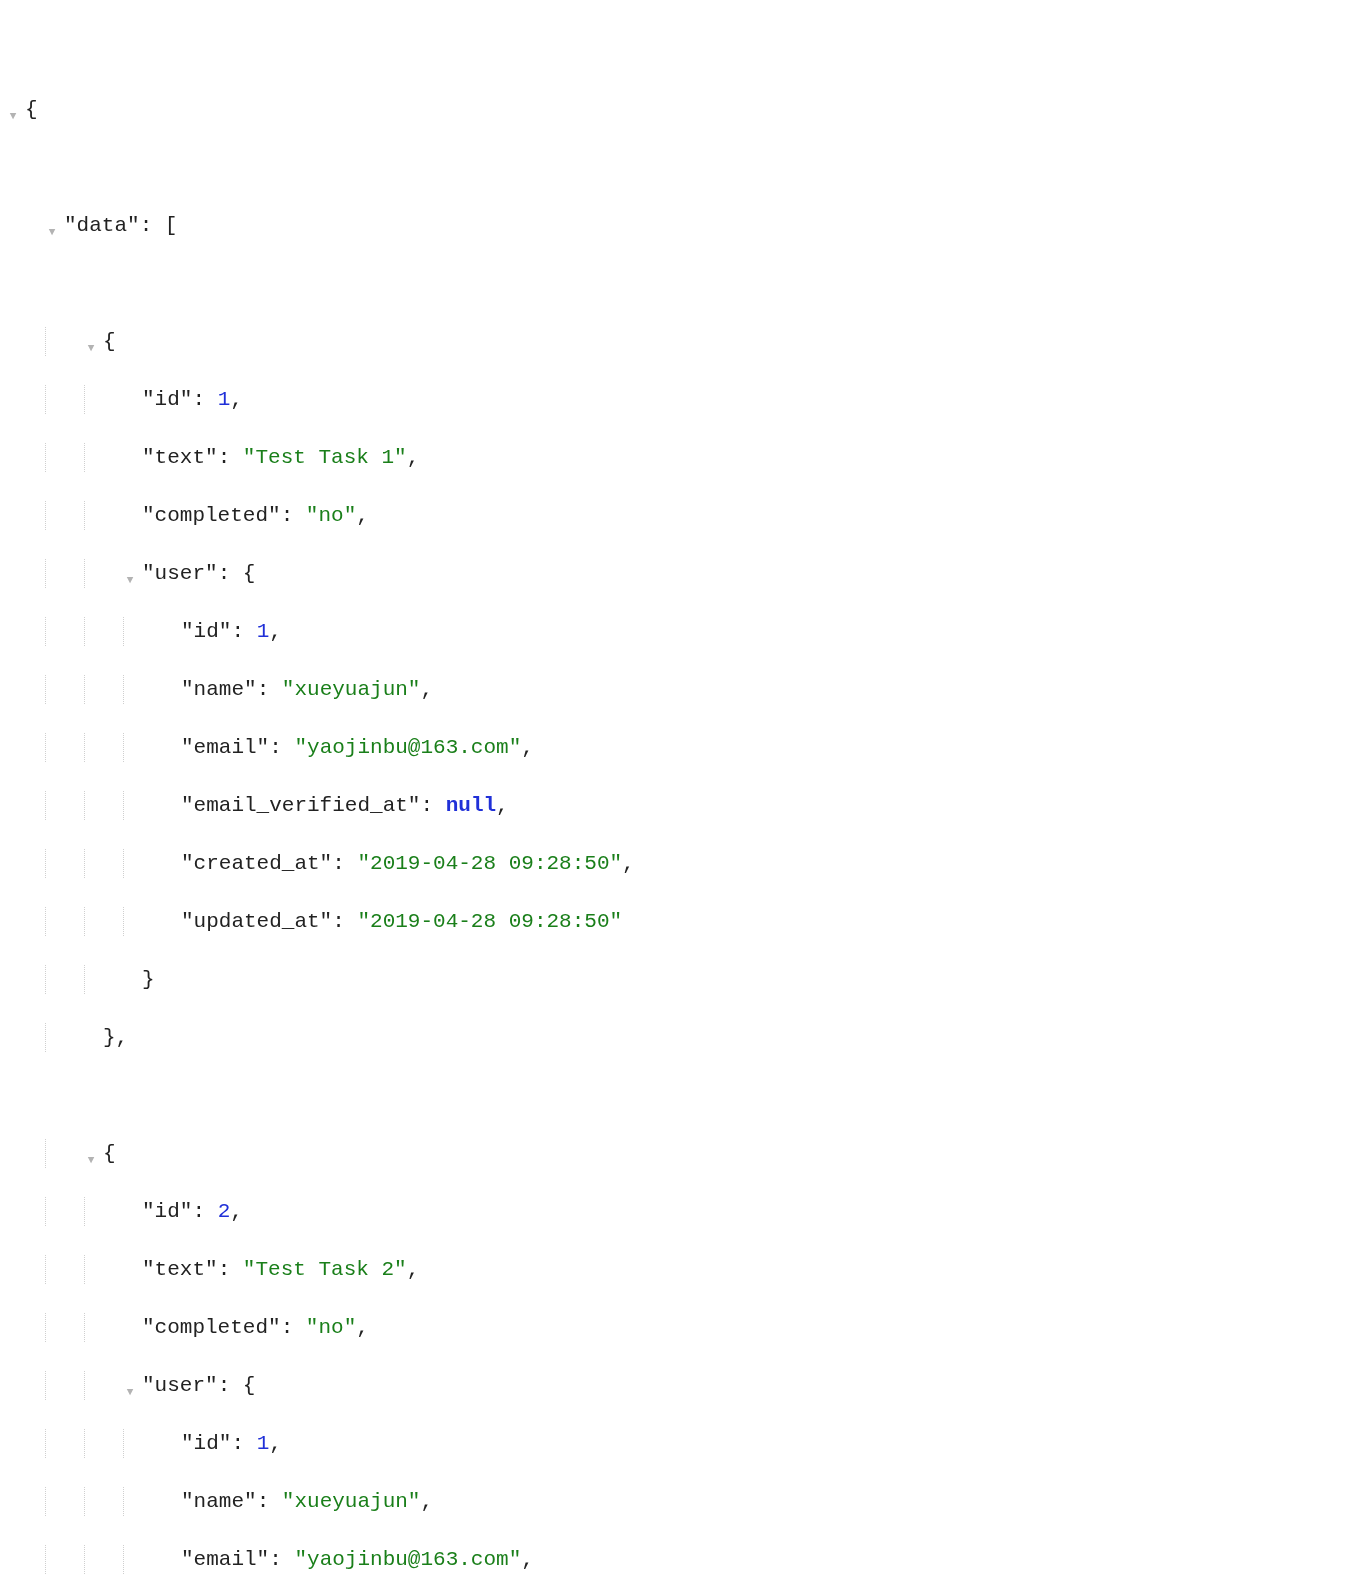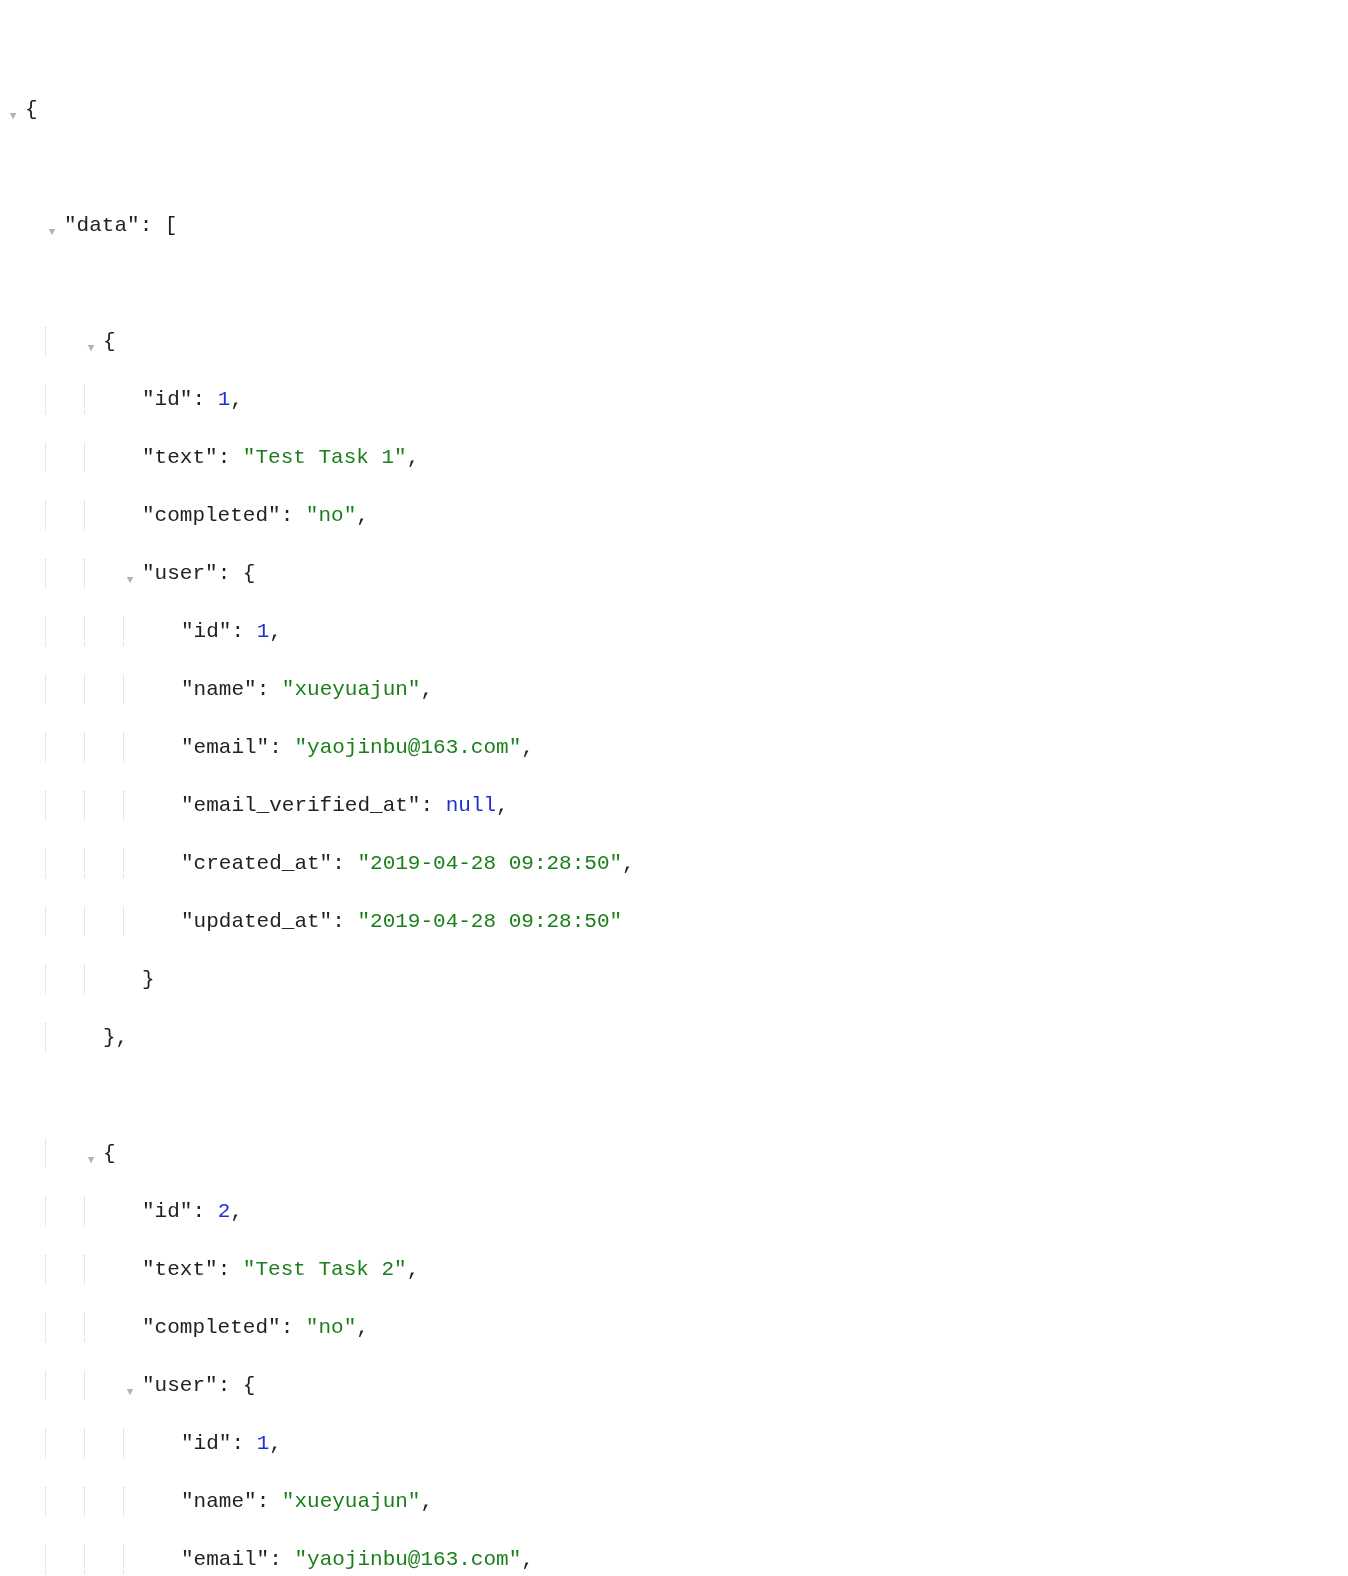--- a/index.html
+++ b/index.html
@@ -7,21 +7,21 @@
   .row{display:flex;align-items:flex-start;height:29px;}
   .tri{display:inline-block;width:14px;text-align:center;color:#b3b3b3;font-size:11px;margin-right:1px;transform:translateY(7px);}
   .tri.empty{color:transparent;}
   .guides{display:inline-block;}
   .g{display:inline-block;width:39px;height:29px;border-left:1px dotted #cfcfcf;box-sizing:border-box;}
   .g.first{border-left:none;}
   .content{display:inline-block;padding-left:4px;}
   .key{color:#222;}
   .str{color:#1a7f1a;}
   .num{color:#2030d8;}
-  .null{color:#2030d8;font-weight:normal;}
+  .null{color:#2030d8;font-weight:bold;}
   .punc{color:#222;}
 </style>
 </head>
 <body>
 
 <div class="viewer">
 
 
 <div class="row">
   <span class="tri">▼</span>

